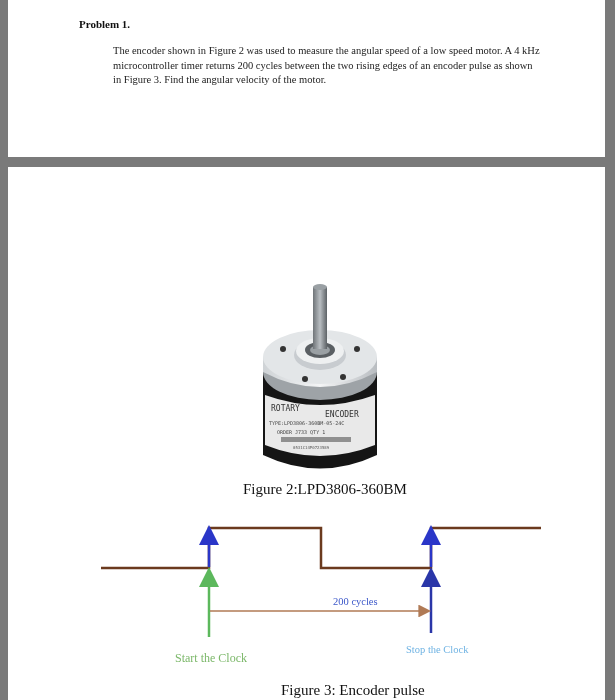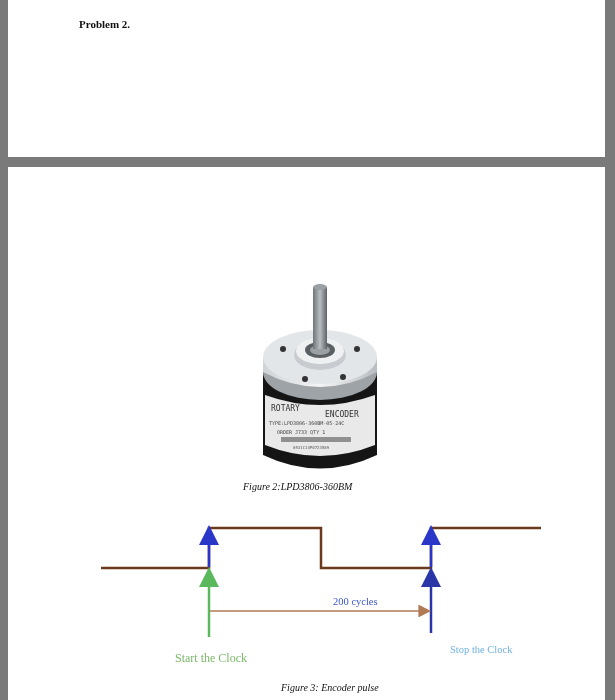--- a/index.html
+++ b/index.html
@@ -22,43 +22,44 @@
     }
     .problem-text {
       position: absolute; left: 105px; top: 44px; width: 430px;
       font-size: 10.5px; line-height: 14.5px; color: #222;
     }
     
     #encoder {
       position: absolute; left: 237px; top: 110px; width: 150px; height: 200px;
     }
     .caption {
-      position: absolute; font-size: 10px; color: #111; white-space: nowrap; font-style: italic;
+      position: absolute; font-size: 15px; color: #111; white-space: nowrap;
     }
     #fig2-caption { left: 235px; top: 314px; }
     #fig3-caption { left: 273px; top: 515px; }
     #pulse { position: absolute; left: 0; top: 340px; width: 597px; height: 170px; }
     .label-start {
       position: absolute; left: 167px; top: 484px;
       font-size: 12px; color: #7cb86a;
     }
     .label-stop {
       position: absolute; left: 398px; top: 477px;
-      font-size: 10.5px; color: #6fb3e3; margin-left: 44px;
+      font-size: 10.5px; color: #6fb3e3;
     }
     .label-cycles {
       position: absolute; left: 285px; top: 429px;
       font-size: 10.5px; color: #3b57c9; margin-left: 40px;
     }
   </style>
 </head>
 <body>
 
 <div class="page" id="page1">
-  <div class="problem-title">Problem 2.</div>
+  <div class="problem-title">Problem 1.</div>
+  <div class="problem-text">The encoder shown in Figure 2 was used to measure the angular speed of a low speed motor. A 4 kHz microcontroller timer returns 200 cycles between the two rising edges of an encoder pulse as shown in Figure 3. Find the angular velocity of the motor.</div>
 </div>
 
 <div class="page" id="page2">
 
   <svg id="encoder" viewBox="0 0 150 200">
     <defs>
       <linearGradient id="alu" x1="0" x2="1">
         <stop offset="0" stop-color="#cfd3d6"></stop>
         <stop offset="0.5" stop-color="#f4f5f6"></stop>
         <stop offset="1" stop-color="#b9bdc1"></stop>

